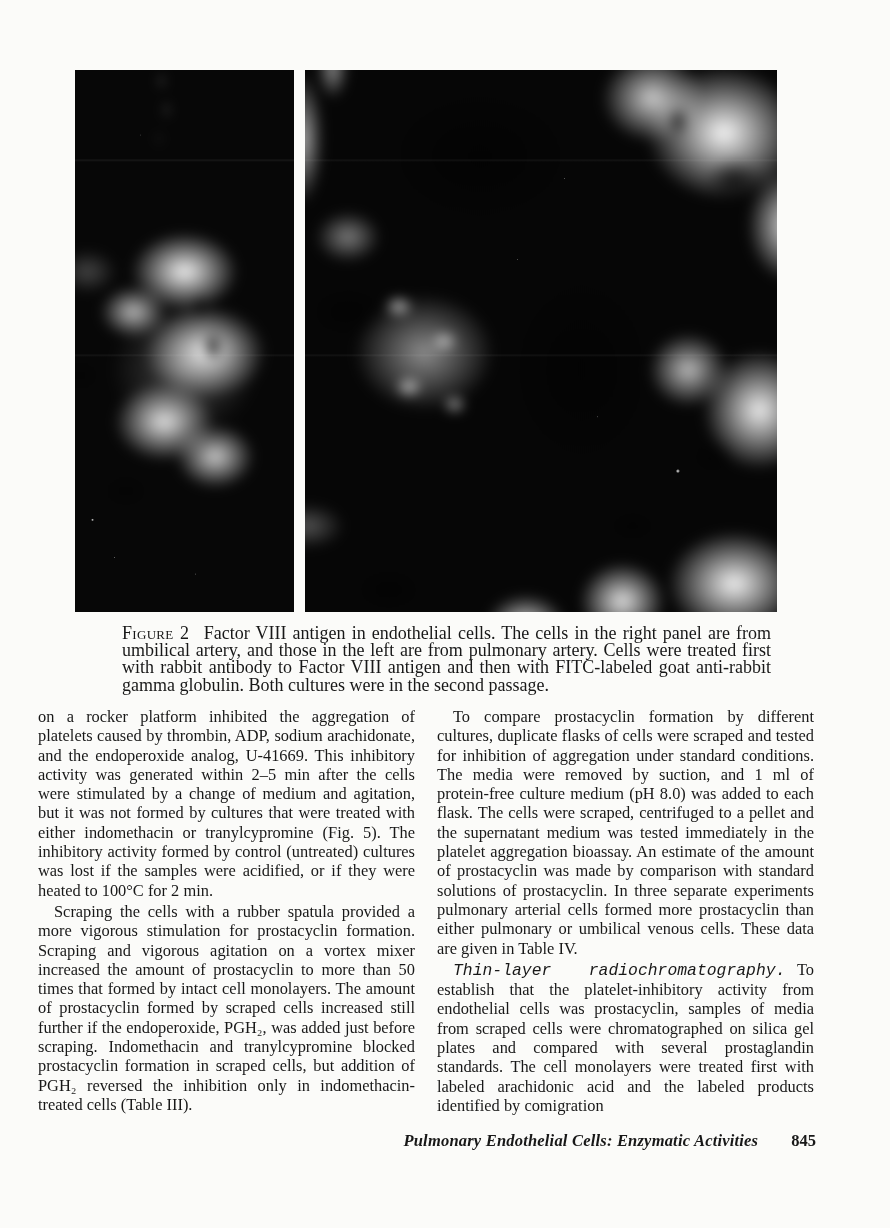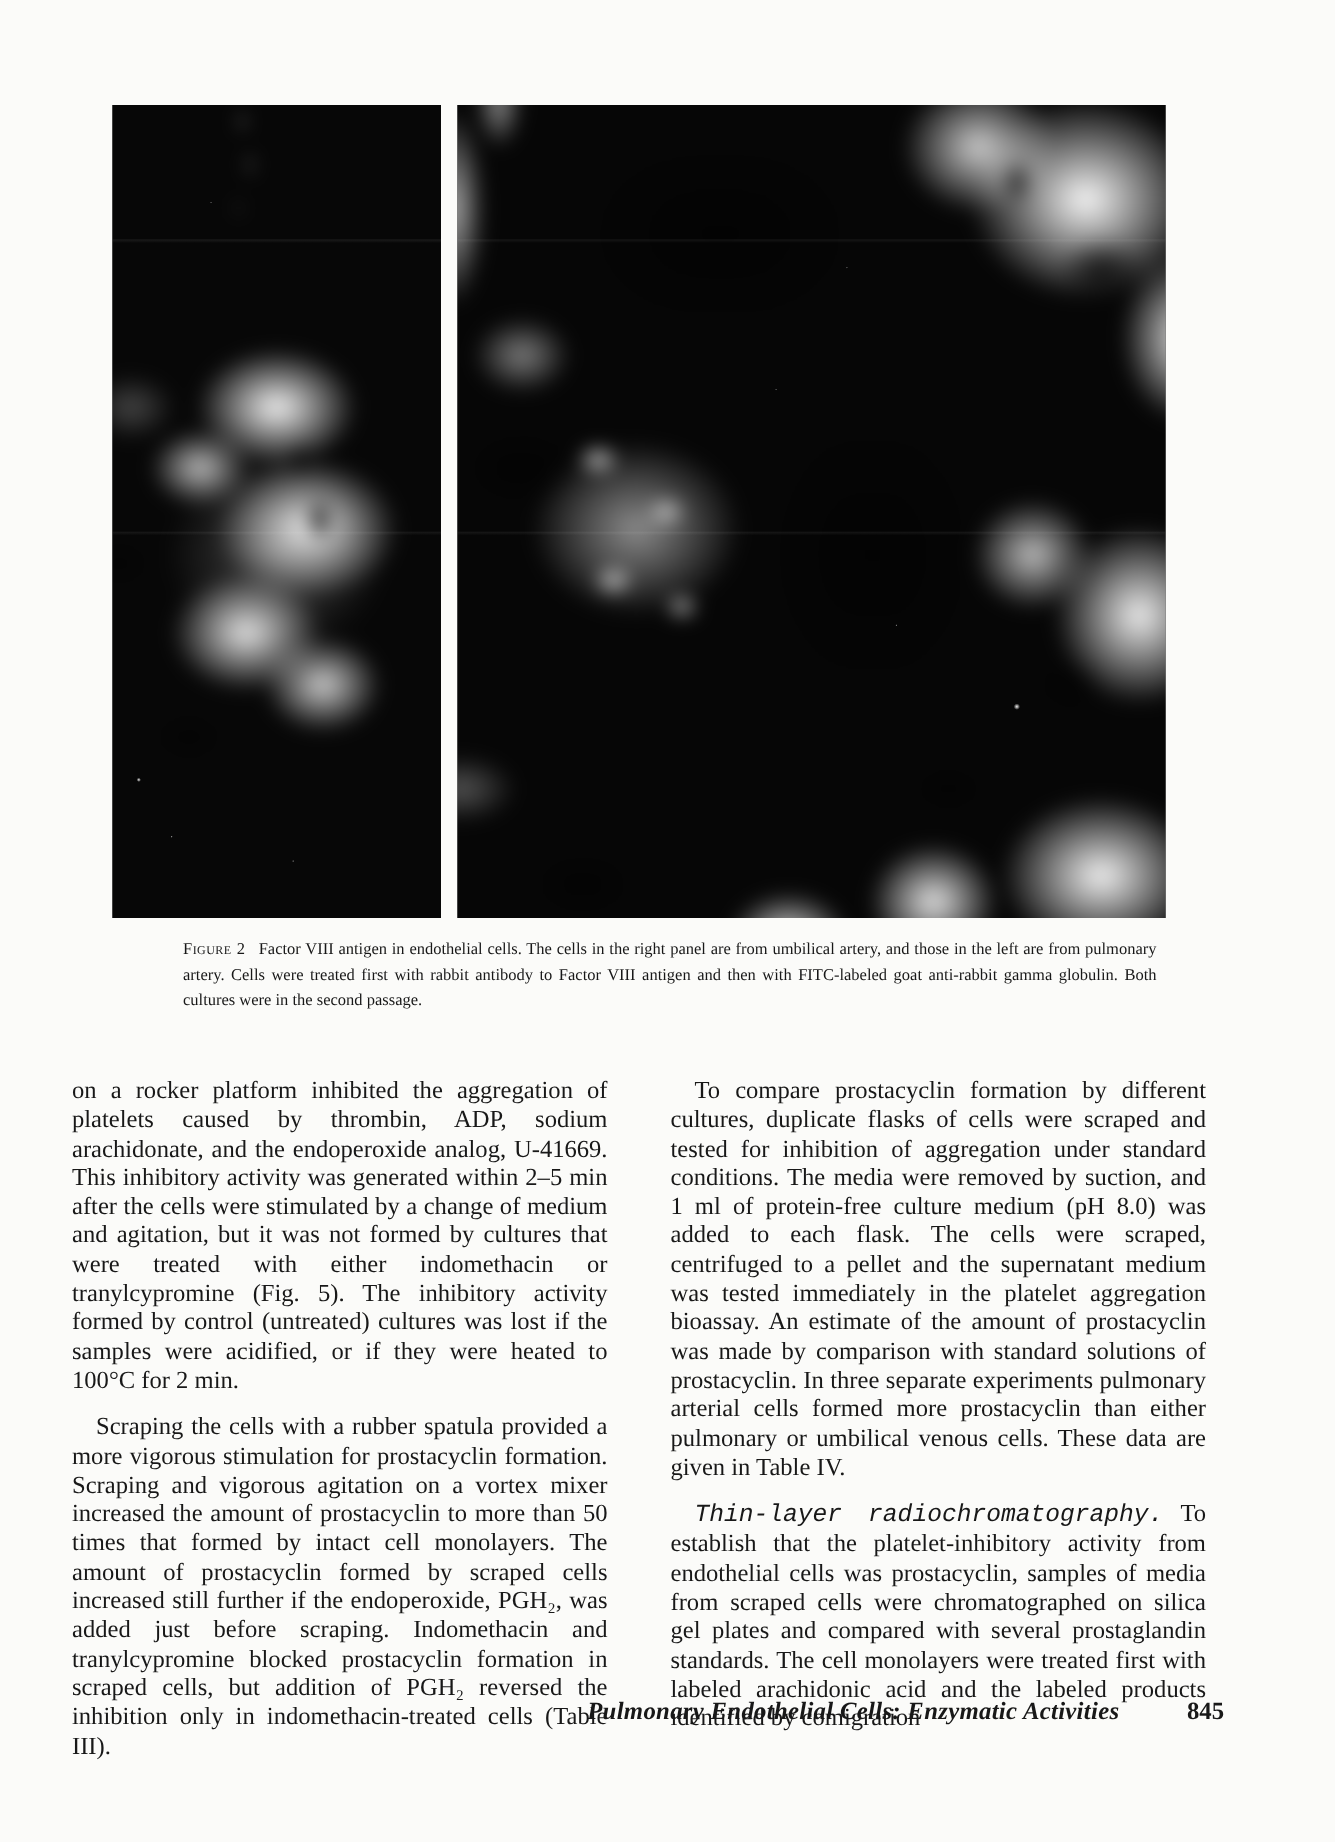--- a/index.html
+++ b/index.html
@@ -100,46 +100,46 @@
       radial-gradient(circle 1px at 45% 35%, rgba(210,210,210,.5), transparent 70%),
       radial-gradient(circle 1px at 55% 20%, rgba(200,200,200,.5), transparent 70%),
       radial-gradient(circle 1px at 62% 64%, rgba(220,220,220,.6), transparent 70%),
       linear-gradient(to bottom, transparent 89px, rgba(255,255,255,.06) 90px, transparent 92px),
       linear-gradient(to bottom, transparent 284px, rgba(255,255,255,.06) 285px, transparent 287px);
   }
 
   
   .caption {
     position: absolute; left: 122px; top: 625px; width: 649px;
-    font-size: 11px; line-height: 17.2px;
+    font-size: 18px; line-height: 17.2px;
     text-align: justify;
   }
   .cap-label {
     font-variant: small-caps;
     letter-spacing: .3px;
     margin-right: .8em;
   }
 
   
   .columns {
     position: absolute; left: 36px; top: 705px; width: 780px;
     display: flex; gap: 18px;
   }
   .col { width: 381px; font-size: 16.4px; line-height: 19.3px; text-align: justify; }
-  .col p { margin: 12px; }
+  .col p { margin: 2px; }
   .col p.indent { text-indent: 16px; }
   .lead-italic { font-style: italic; margin-right: .7em; font-family: Liberation Mono, monospace; }
 
   
   .footer {
     position: absolute; left: 36px; top: 1131px; width: 780px;
     text-align: right; font-size: 16.5px;
   }
   .running-title { font-style: italic; font-weight: 600; letter-spacing: .2px; margin-left: 12px; }
-  .page-number  { font-weight: 600; margin-left: 45px; }
+  .page-number  { font-weight: 600; margin-left: 33px; }
 </style>
 </head>
 <body>
 
 <div class="page">
 
   <div class="figure-block">
     <div class="micrograph mg-left">
       <div class="blobs"></div>
       <div class="specks"></div>

